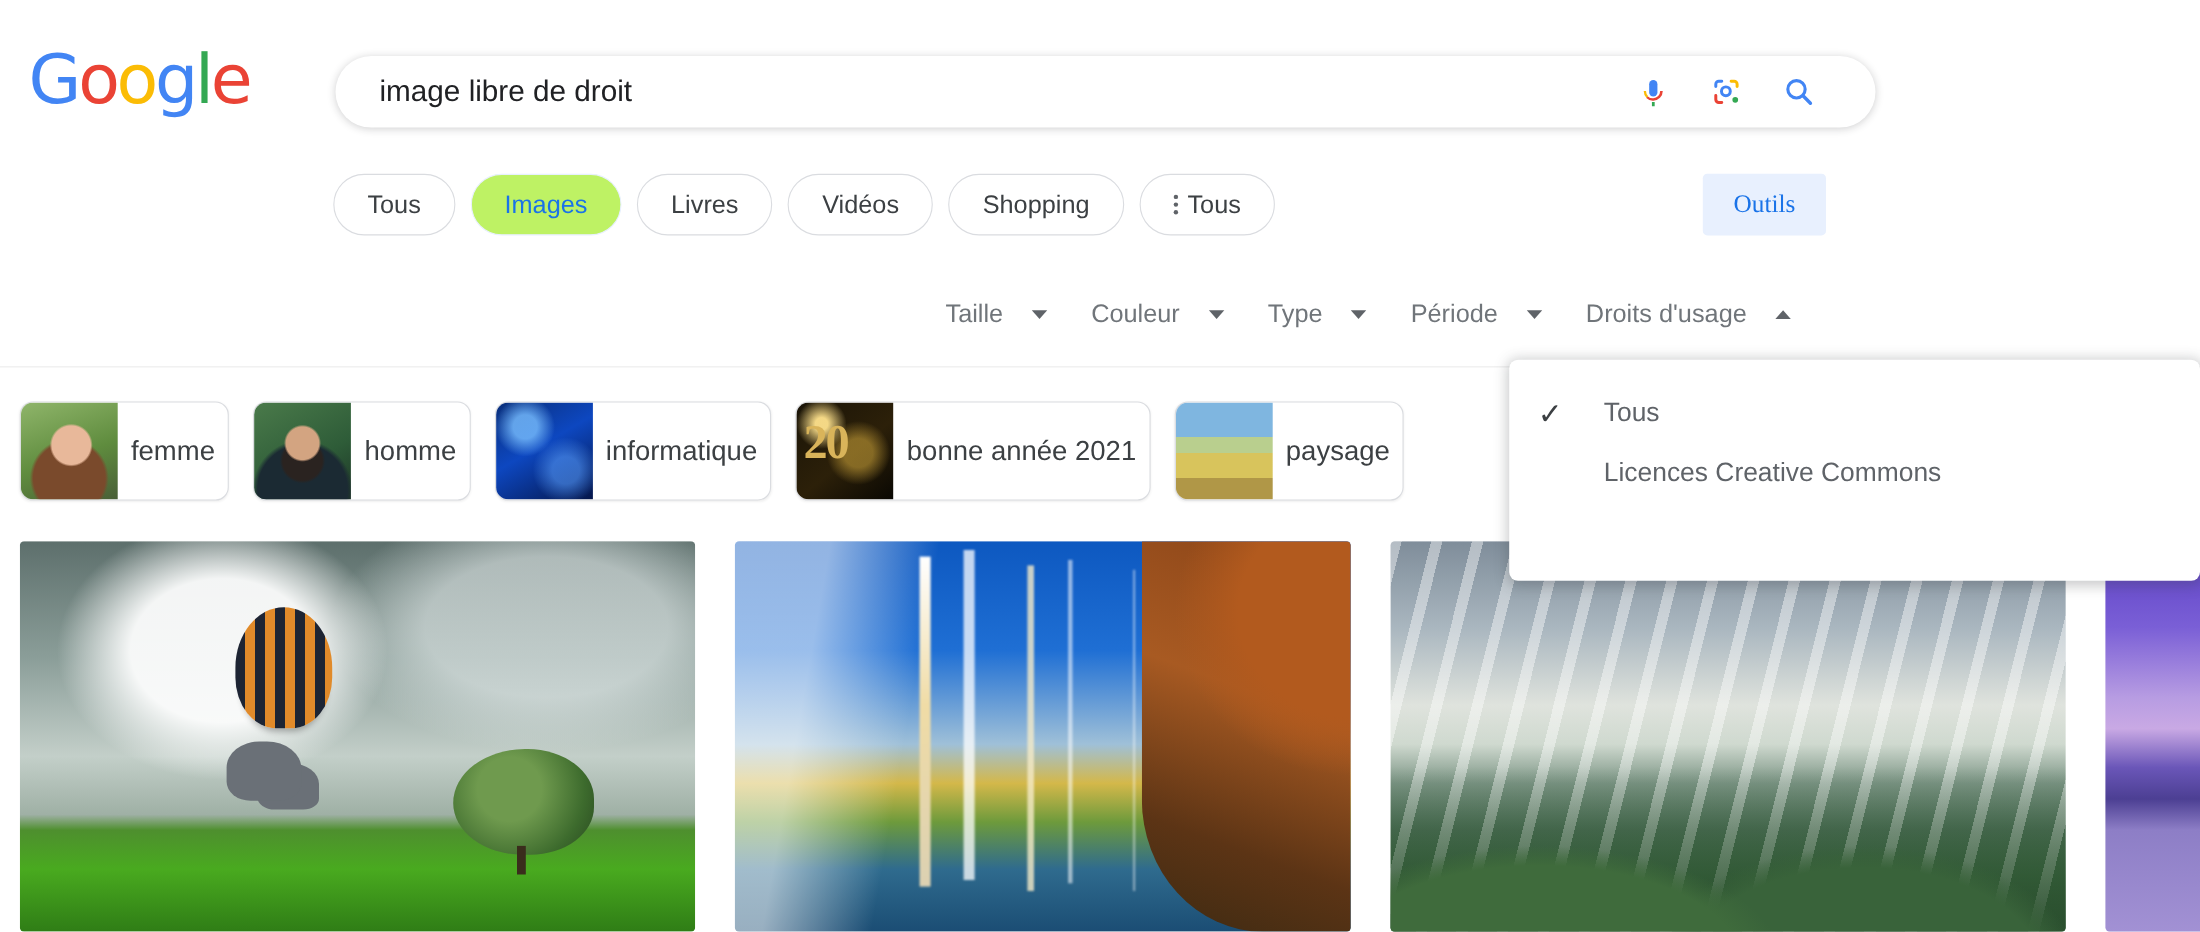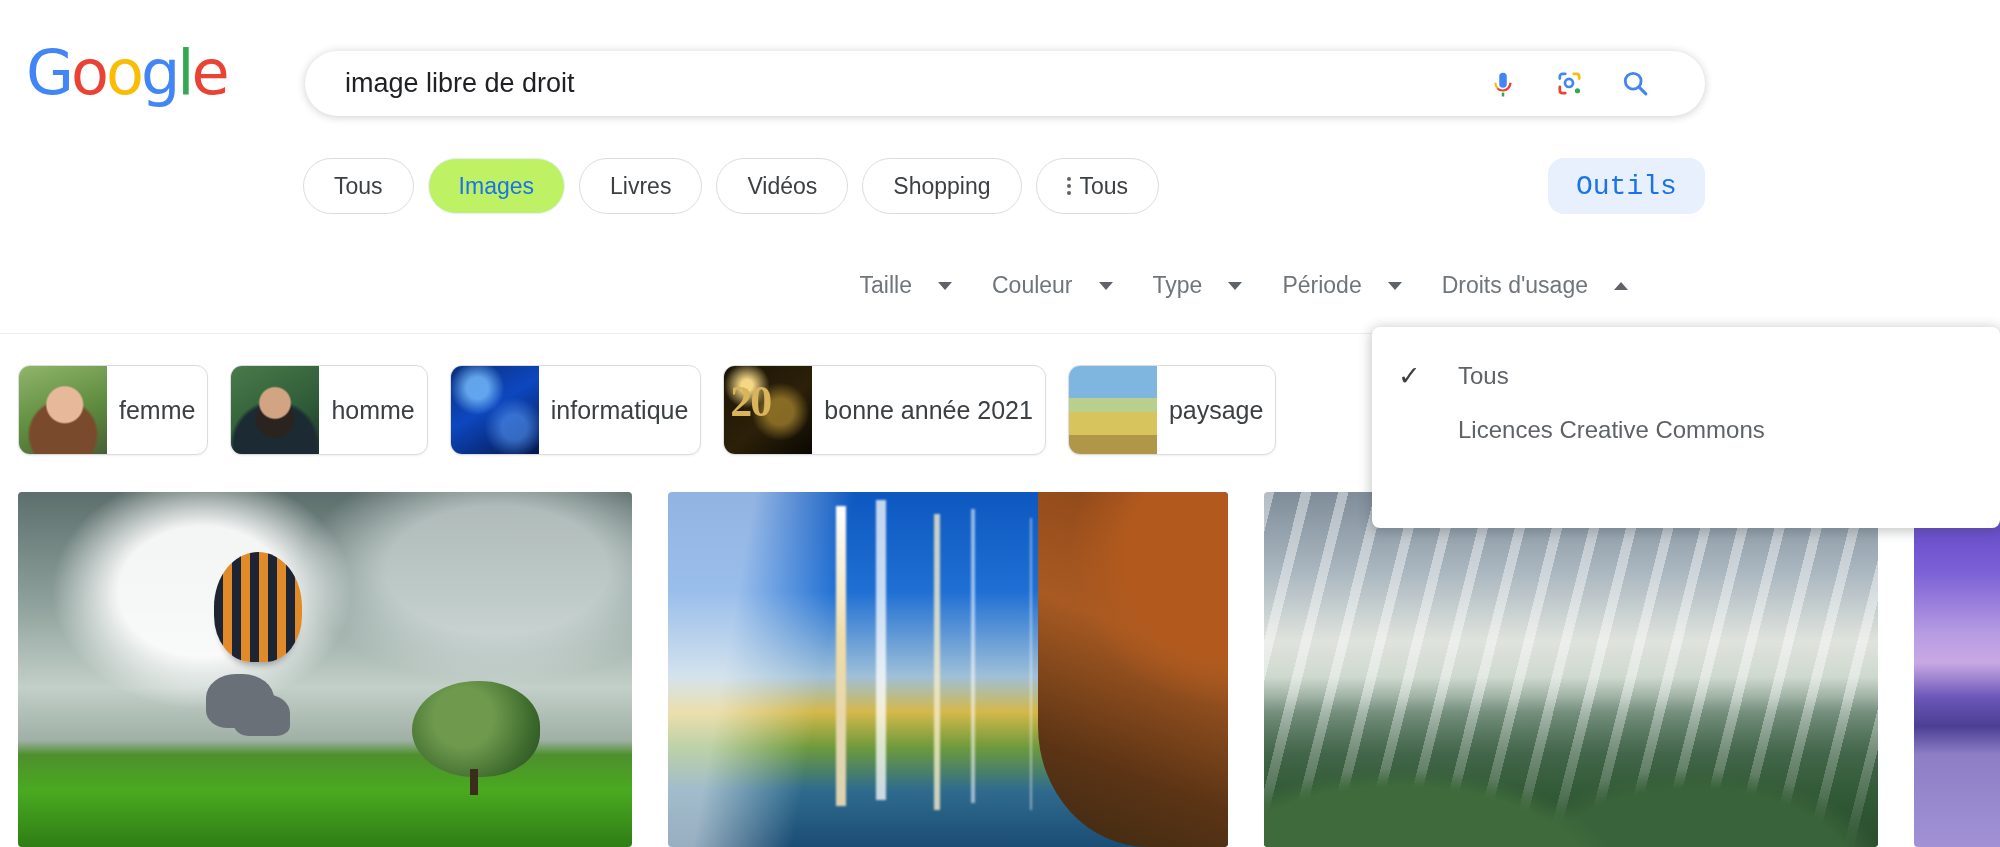--- a/index.html
+++ b/index.html
@@ -69,24 +69,24 @@
   .tab.active {
     background: #bef264; border-color: #e8f0fe; color: #1a73e8;
   }
   .dots-icon { display: inline-flex; flex-direction: column; gap: 3px; }
   .dots-icon i { width: 4px; height: 4px; border-radius: 50%; background: #5f6368; display: block; }
 
   .tools-btn {
     position: absolute; left: 1548px; top: 158px;
     height: 56px; padding: 0 28px;
     display: flex; align-items: center;
-    border: none; border-radius: 16px;
+    border: none; border-radius: 4px;
     background: #e8f0fe; color: #1a73e8;
-    font-size: 28px; cursor: pointer;
-    font-family: Liberation Mono, monospace;
+    font-size: 23px; cursor: pointer;
+    font-family: Liberation Serif, serif;
   }
 
   
   .filters {
     position: absolute; left: 0; top: 272px; width: 2000px;
     display: flex; justify-content: flex-end; align-items: center;
     gap: 40px; padding-right: 372px;
   }
   .filter {
     display: flex; align-items: center; gap: 26px;

